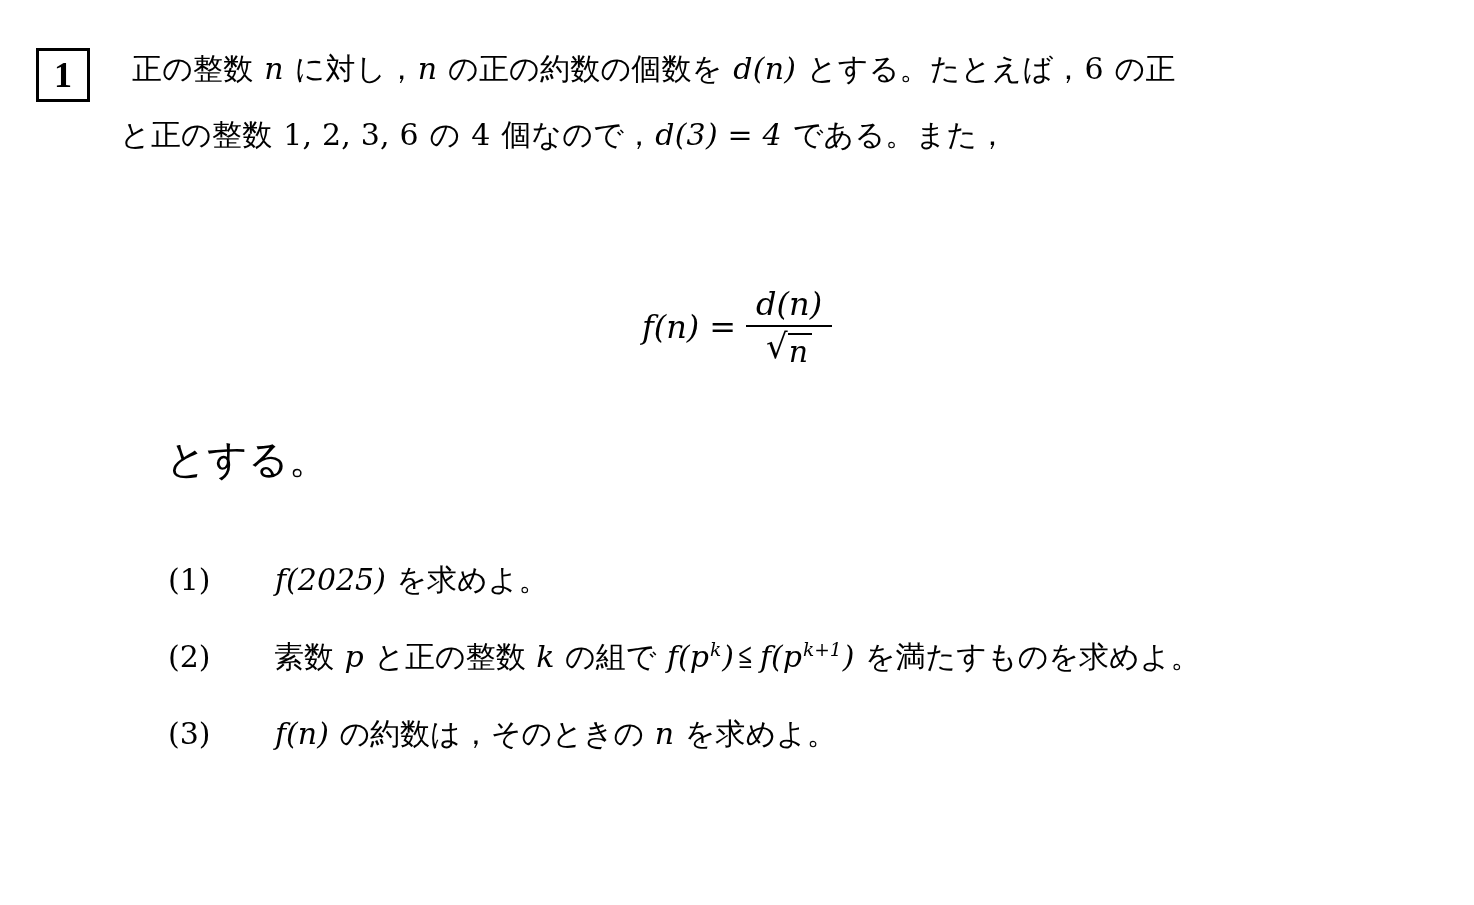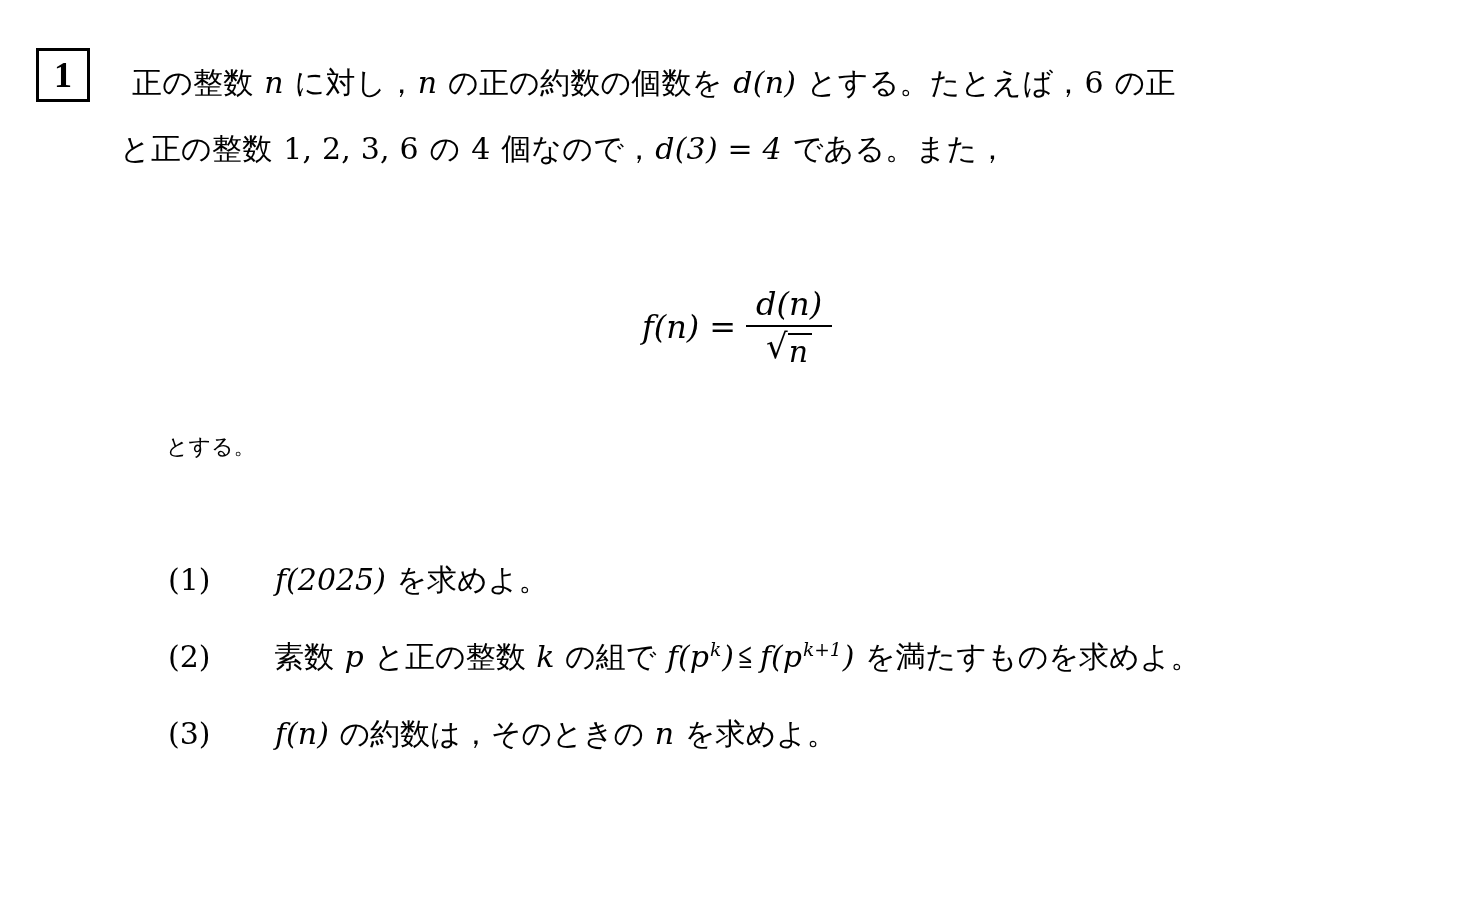--- a/index.html
+++ b/index.html
@@ -38,21 +38,21 @@
     font-weight: bold;
     font-size: 36px;
     line-height: 1;
     box-sizing: border-box;
   }
 
   
   .stmt {
     position: absolute;
     left: 110px;
-    top: 68px;
+    top: 54px;
     width: 1340px;
     font-size: 30px;
     line-height: 1.0;
   }
   .stmt-line {
     white-space: nowrap;
     letter-spacing: 0.2px;
   }
   .stmt-line-1 { margin-left: 22px; }
   .stmt-line-2 { margin-top: 36px; margin-left: 10px; }
@@ -147,21 +147,21 @@
     margin-top: 3px;
     font-size: 30px;
     line-height: 1;
   }
 
   
   .tosuru {
     position: absolute;
     left: 166px;
     top: 432px;
-    font-size: 22px;
+    font-size: 40px;
     font-family: "DejaVu Sans", "Liberation Sans", sans-serif;
   }
 
   
   .items {
     position: absolute;
     left: 168px;
     top: 560px;
     width: 1290px;
     font-size: 30px;

